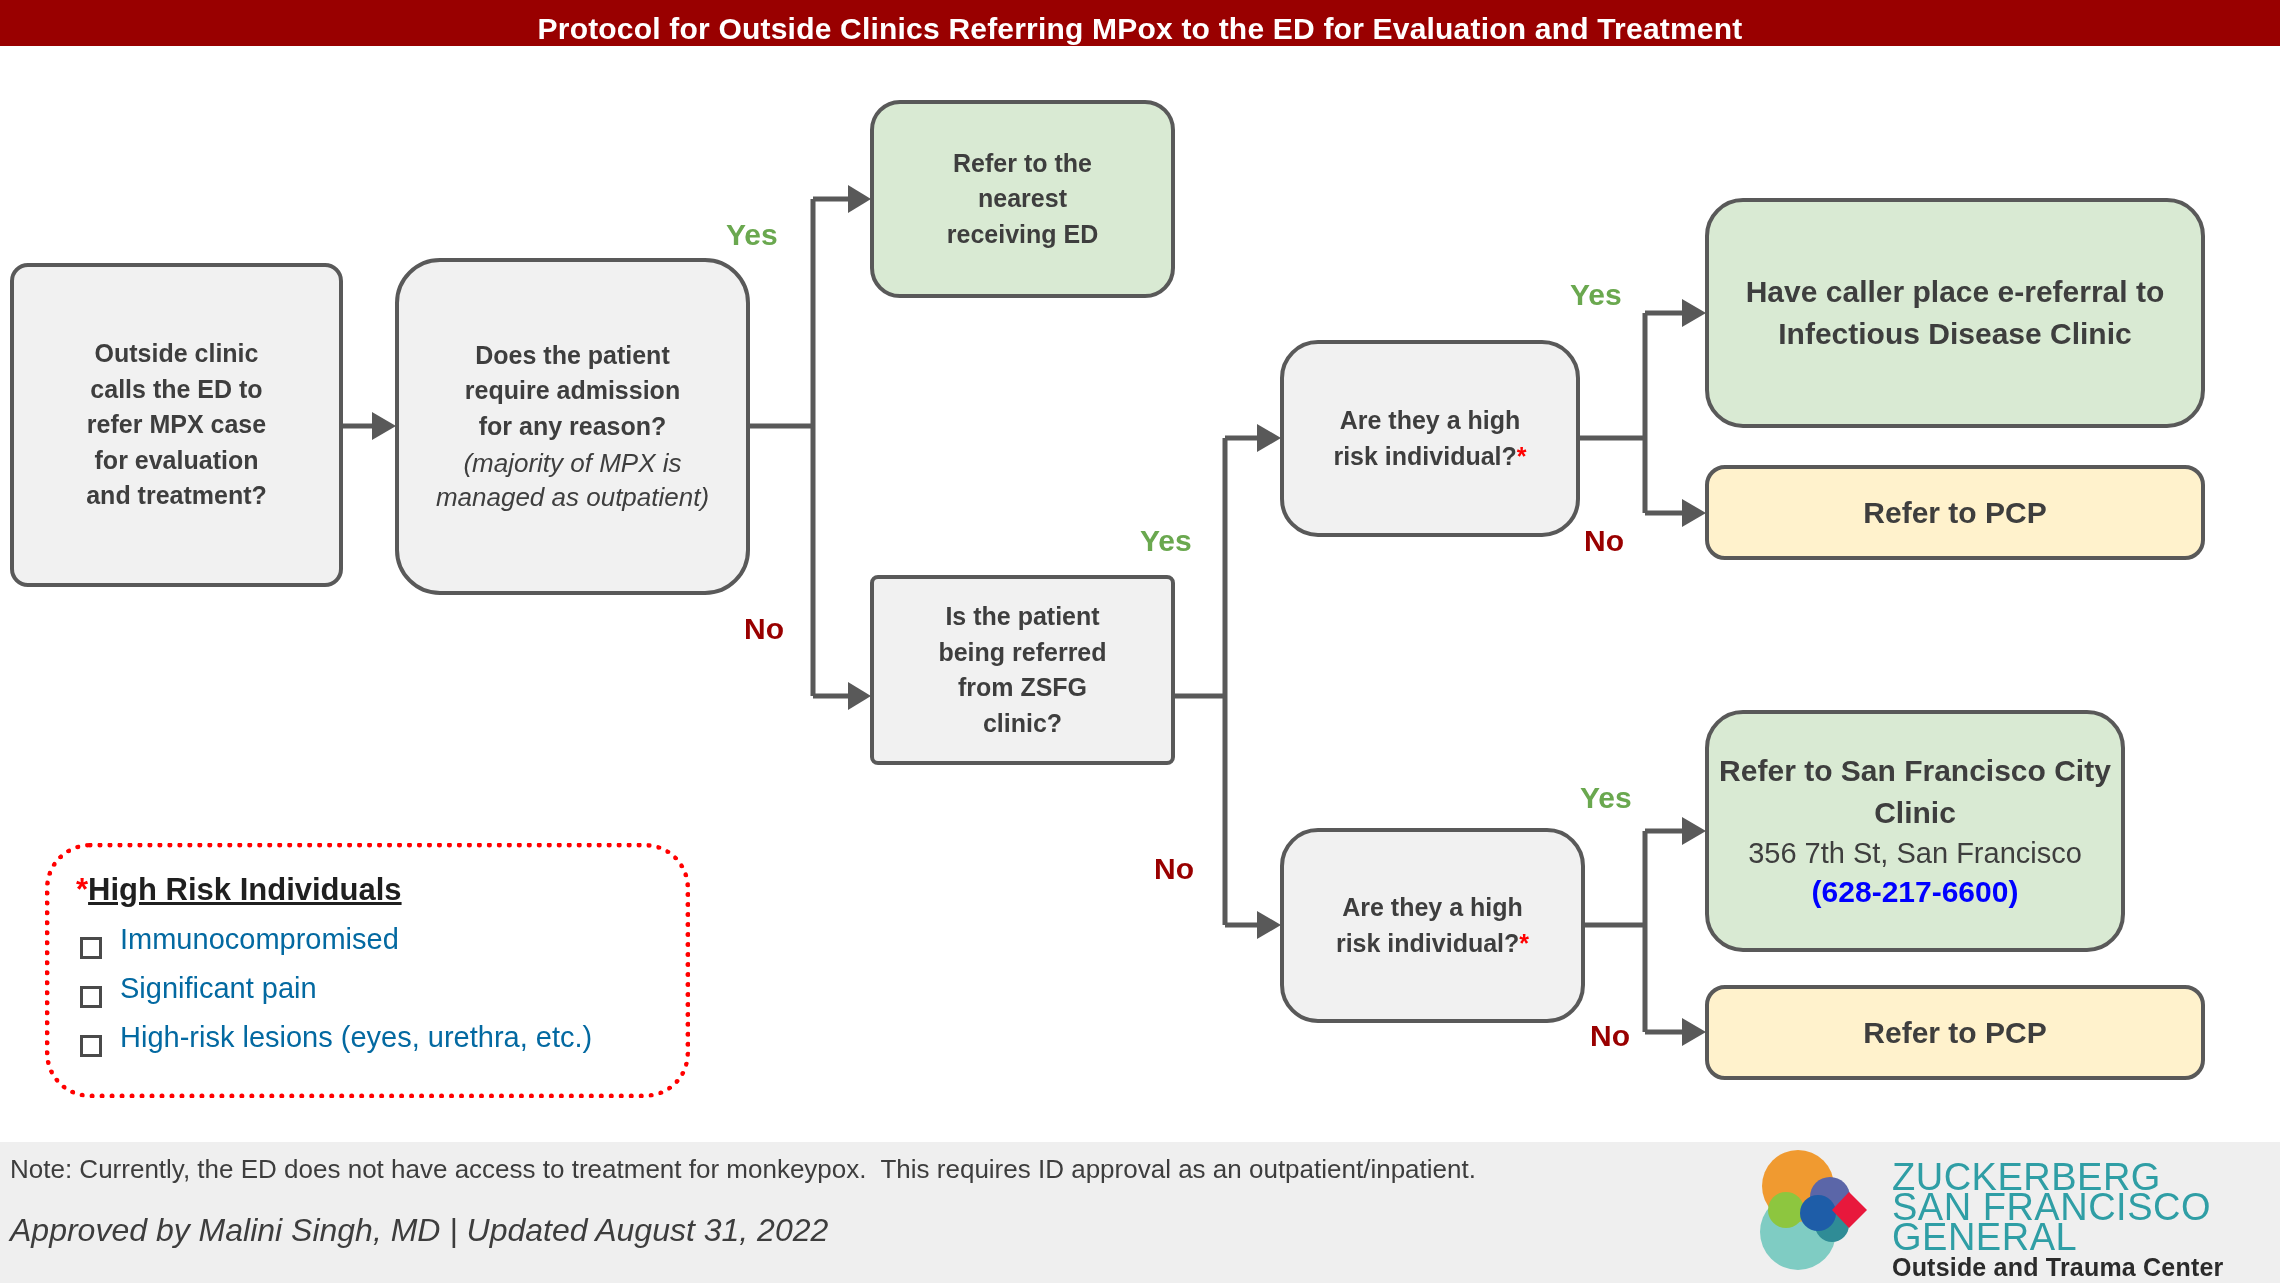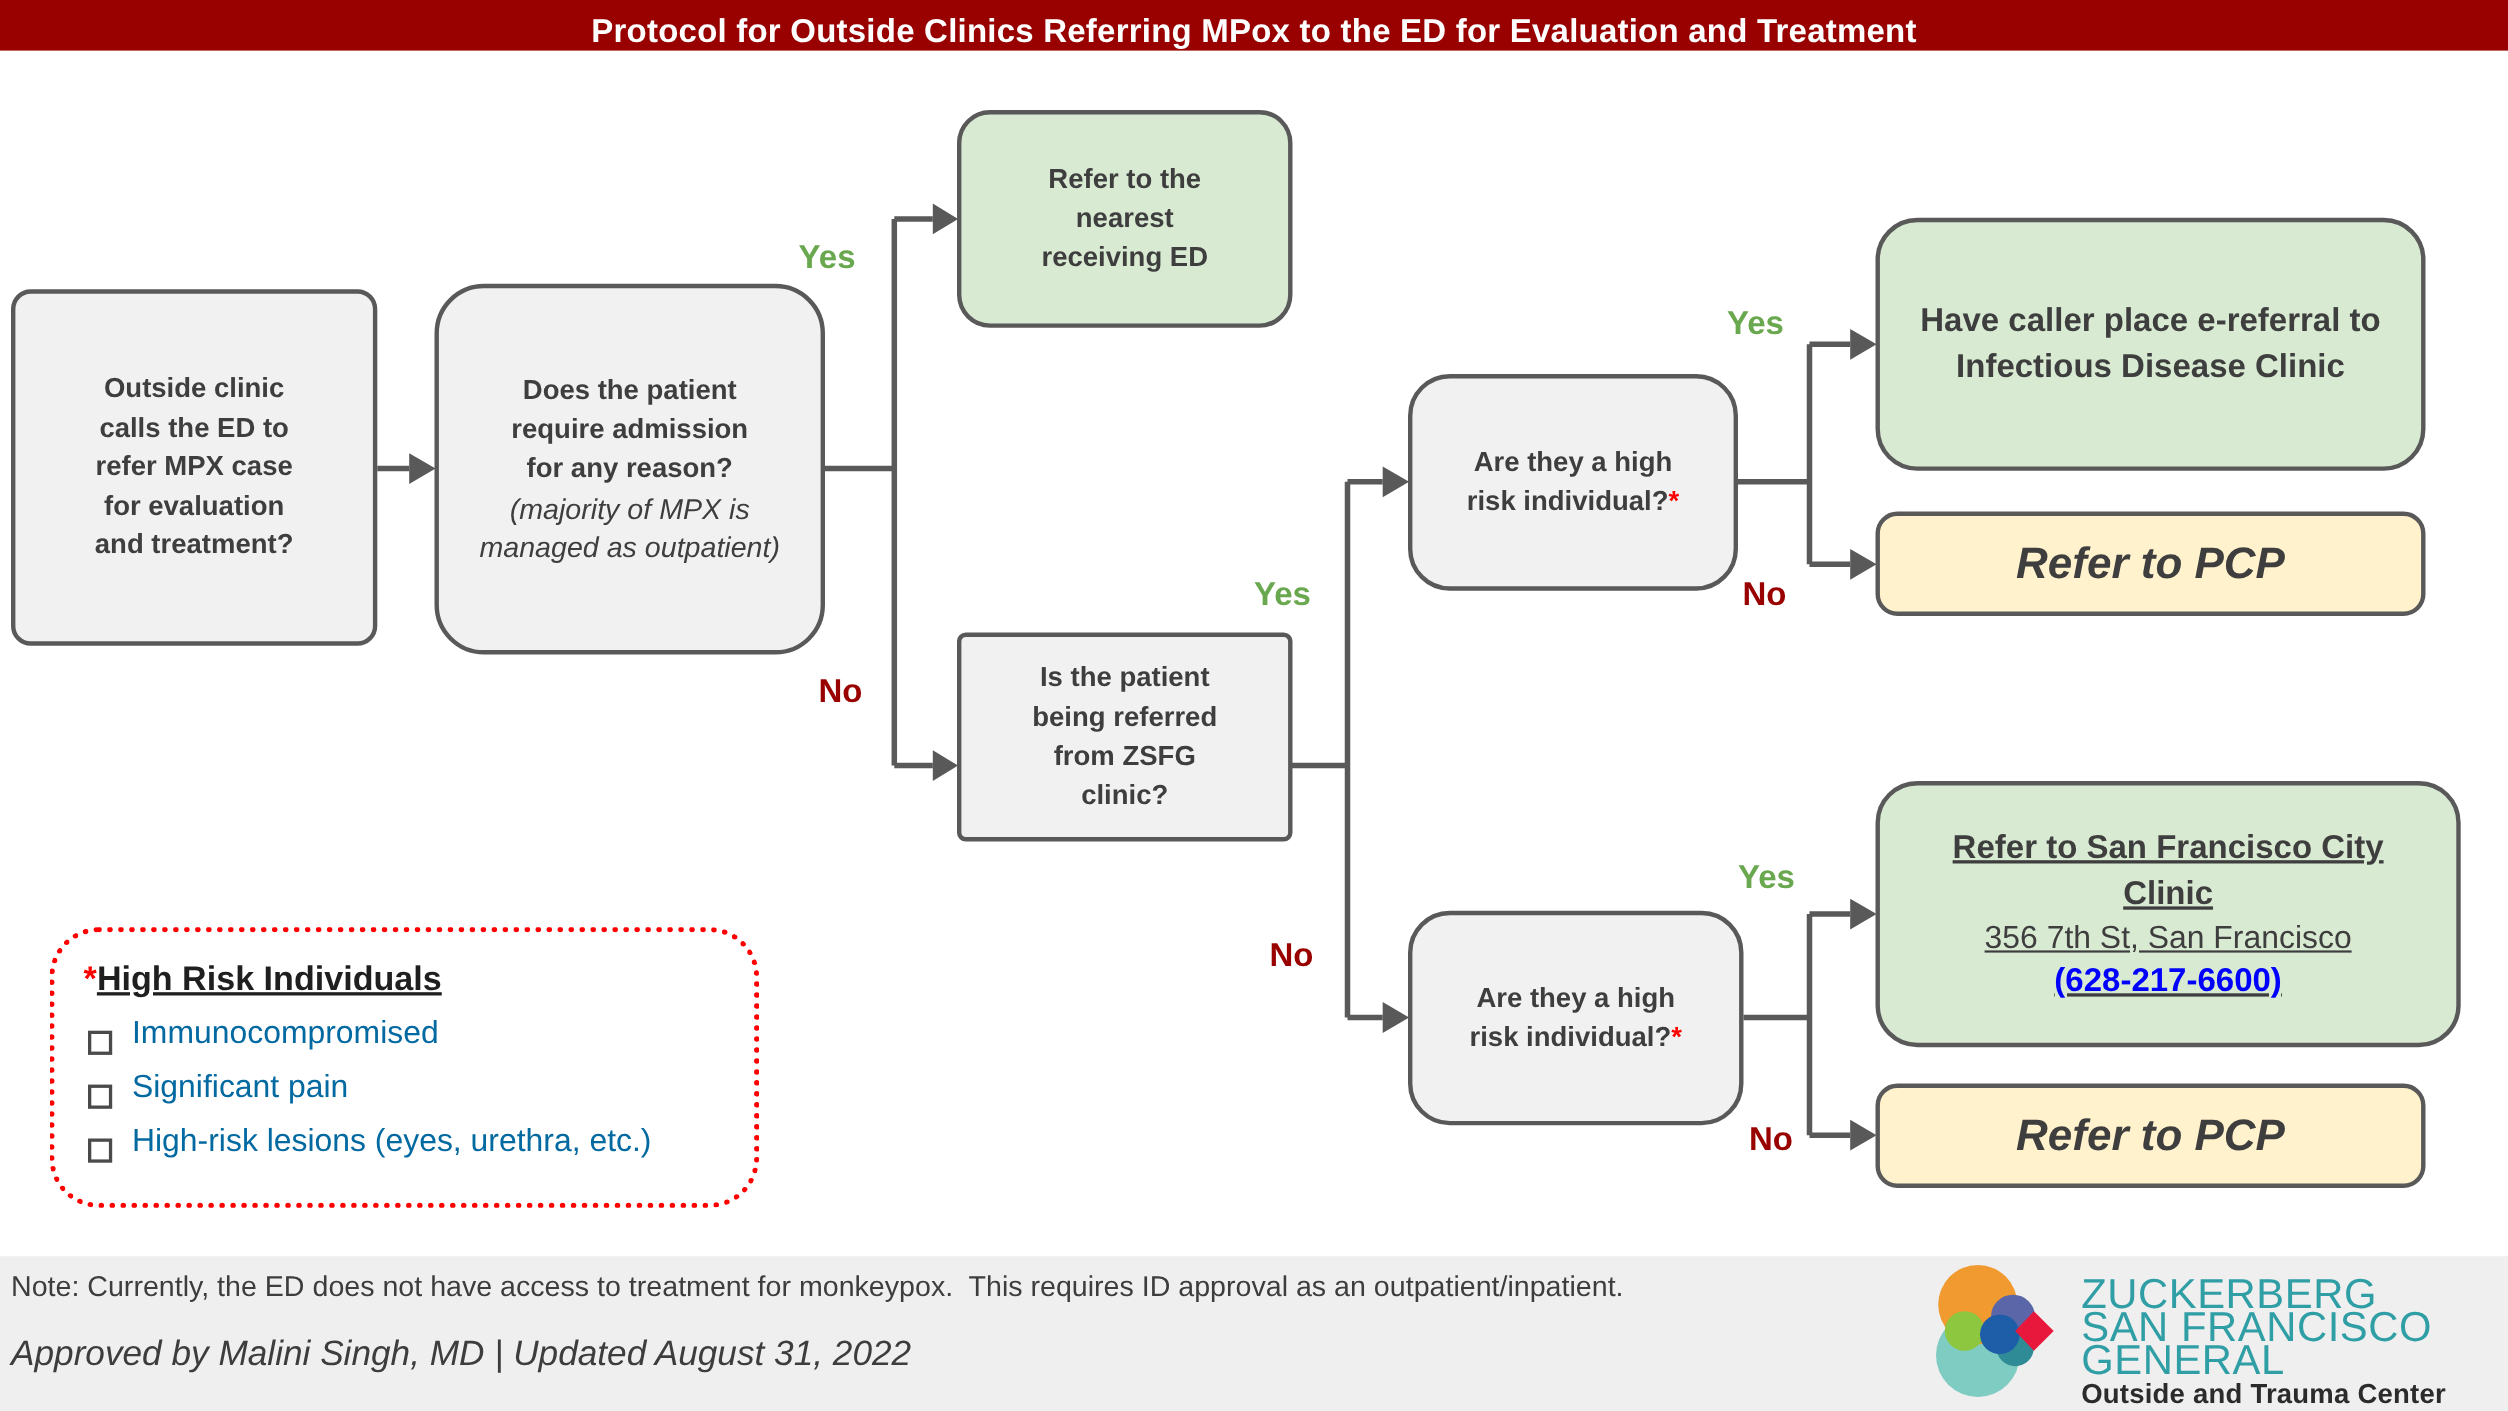--- a/index.html
+++ b/index.html
@@ -30,23 +30,23 @@
   .addr-line{font-size:29px;line-height:1.32;font-weight:normal;}
   .phone-line{font-size:30px;line-height:1.35;font-weight:bold;color:#0000ff;}
   .n-start{left:10px;top:263px;width:333px;height:324px;border-radius:18px;}
   .n-admission{left:395px;top:258px;width:355px;height:337px;border-radius:45px;}
   .n-refer-ed{left:870px;top:100px;width:305px;height:198px;border-radius:30px;}
   .n-zsfg{left:870px;top:575px;width:305px;height:190px;border-radius:8px;}
   .n-hr-top{left:1280px;top:340px;width:300px;height:197px;border-radius:38px;}
   .n-hr-bottom{left:1280px;top:828px;width:305px;height:195px;border-radius:38px;}
   .n-id-clinic{left:1705px;top:198px;width:500px;height:230px;border-radius:38px;}
   .n-pcp-top{left:1705px;top:465px;width:500px;height:95px;border-radius:20px;}
-  .n-city{left:1705px;top:710px;width:532px;height:242px;border-radius:38px;text-decoration:underline;}
+  .n-city{left:1705px;top:710px;width:420px;height:242px;border-radius:38px;}
   .n-pcp-bottom{left:1705px;top:985px;width:500px;height:95px;border-radius:20px;}
-  .pcp-text{font-size:40px;font-style:italic;}
+  .pcp-text{font-size:30px;}
   
   .dlabel{position:absolute;font-size:30px;font-weight:bold;}
   .yes{color:#6aa84f;}
   .no{color:#990000;}
   
   .connectors{position:absolute;left:0;top:0;pointer-events:none;}
   
   .legend{
     position:absolute;left:45px;top:843px;width:645px;height:255px;box-sizing:border-box;
     border:5px dotted #ff0000;border-radius:45px;background:#ffffff;

